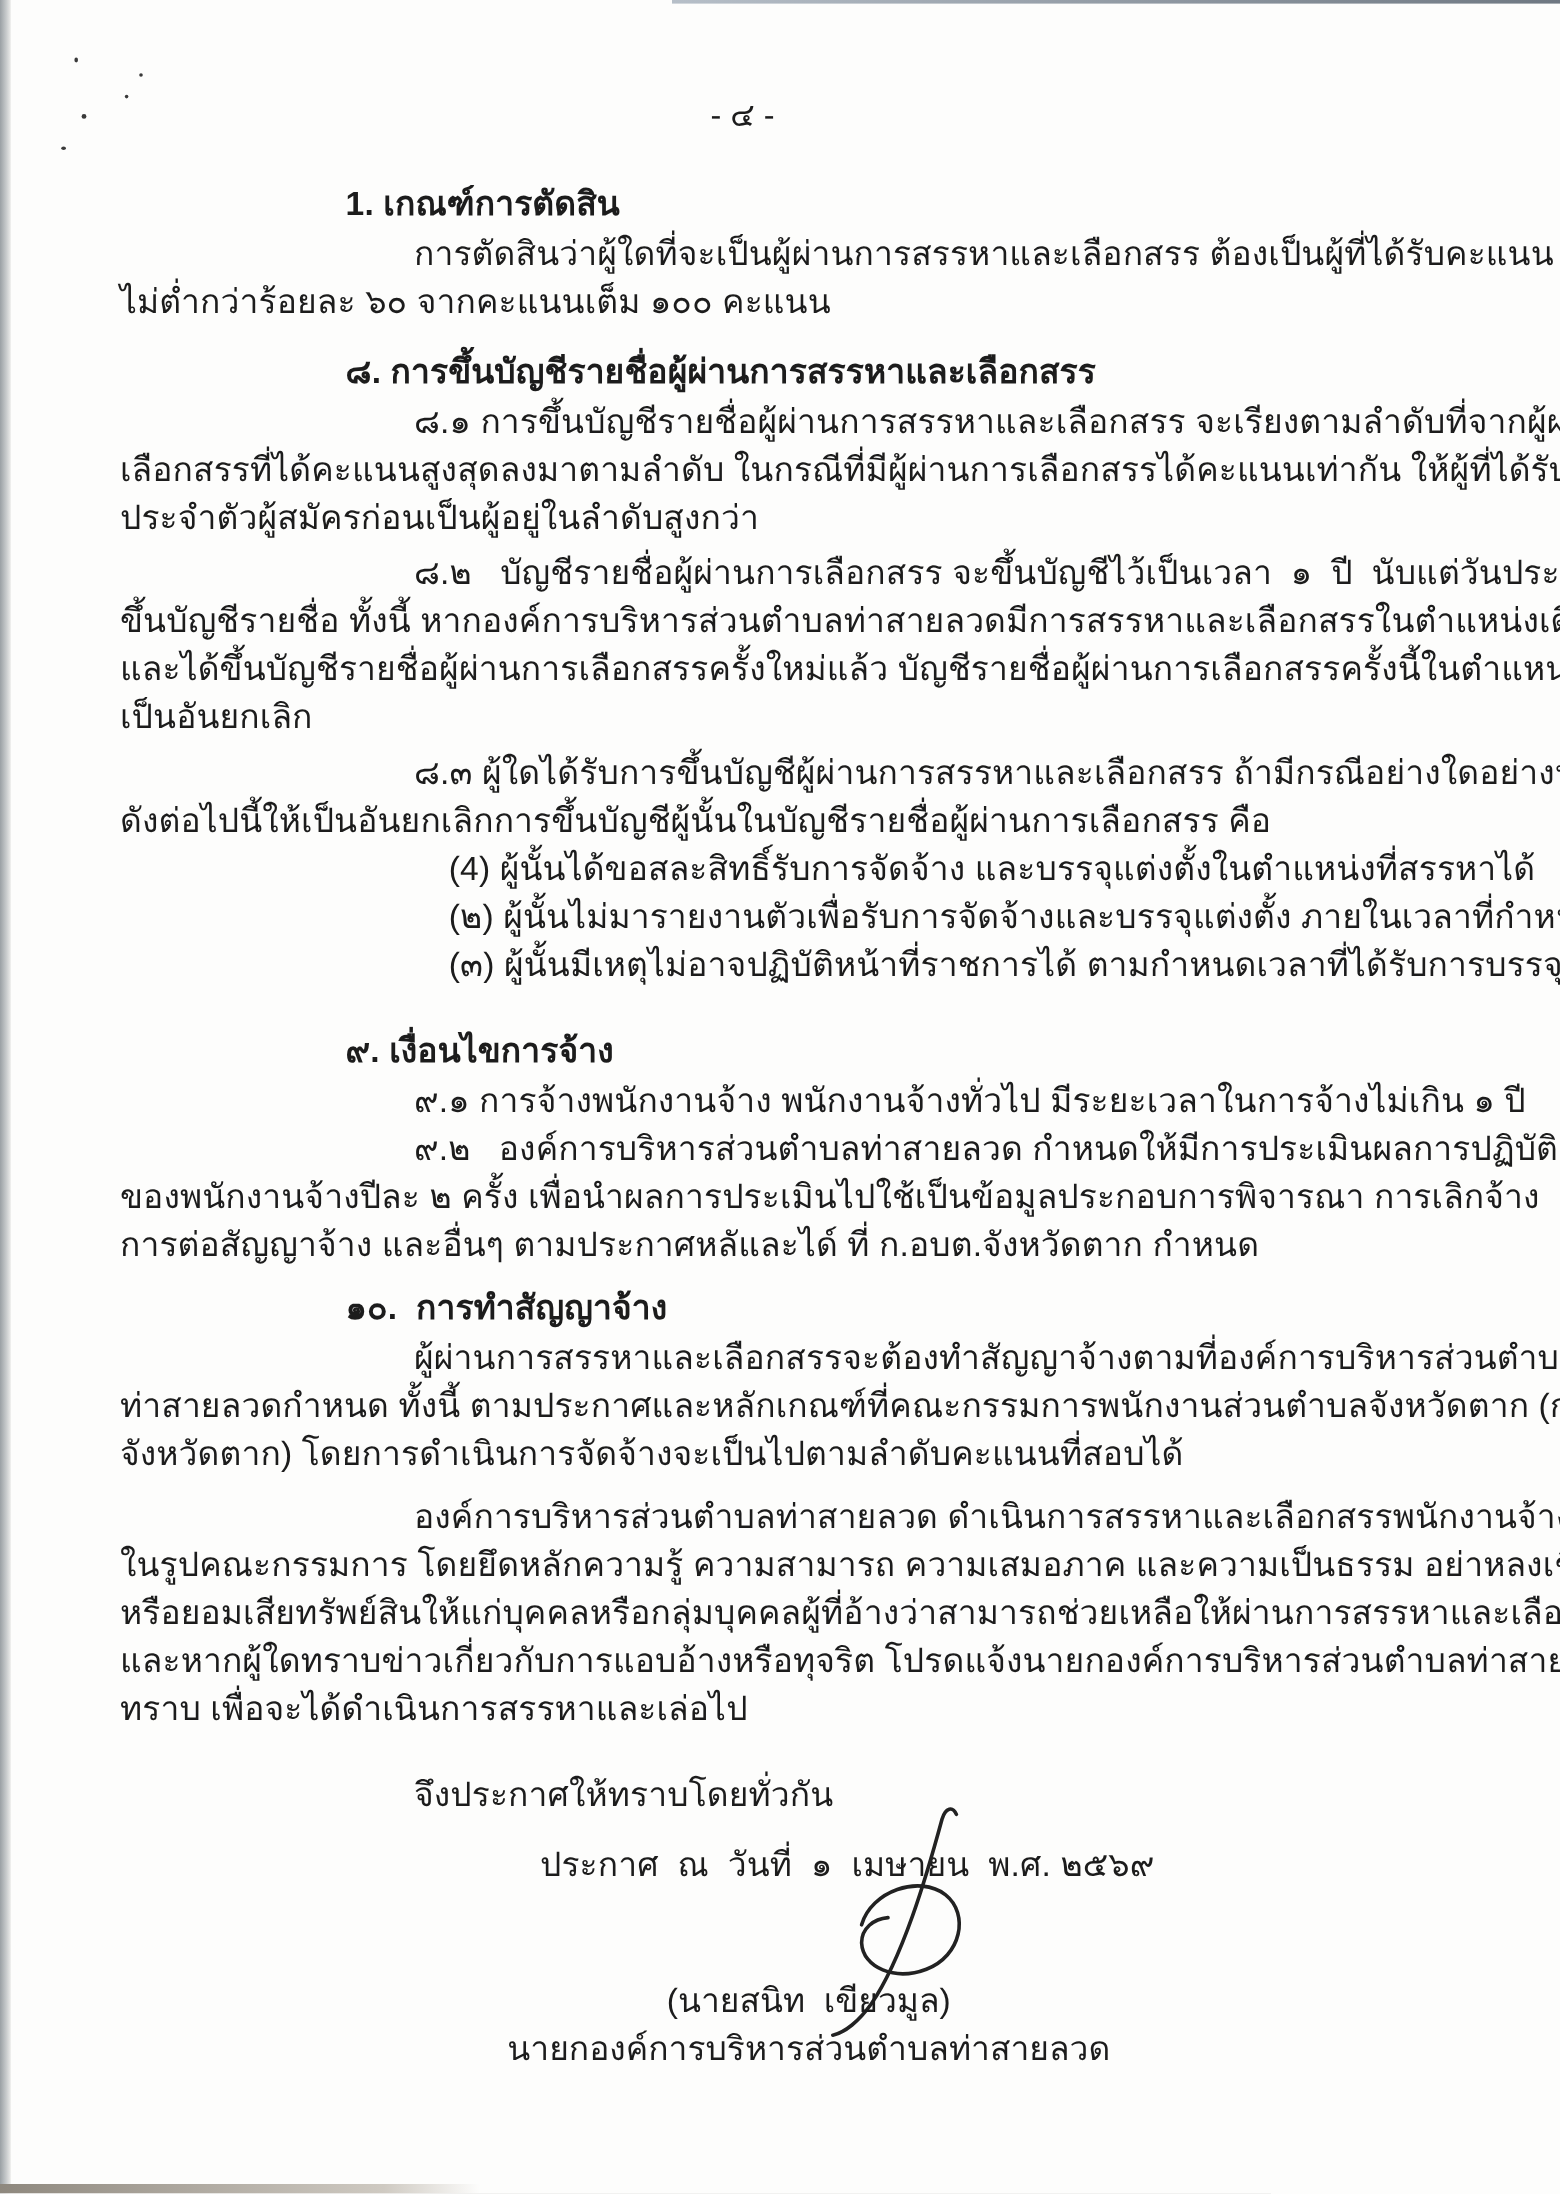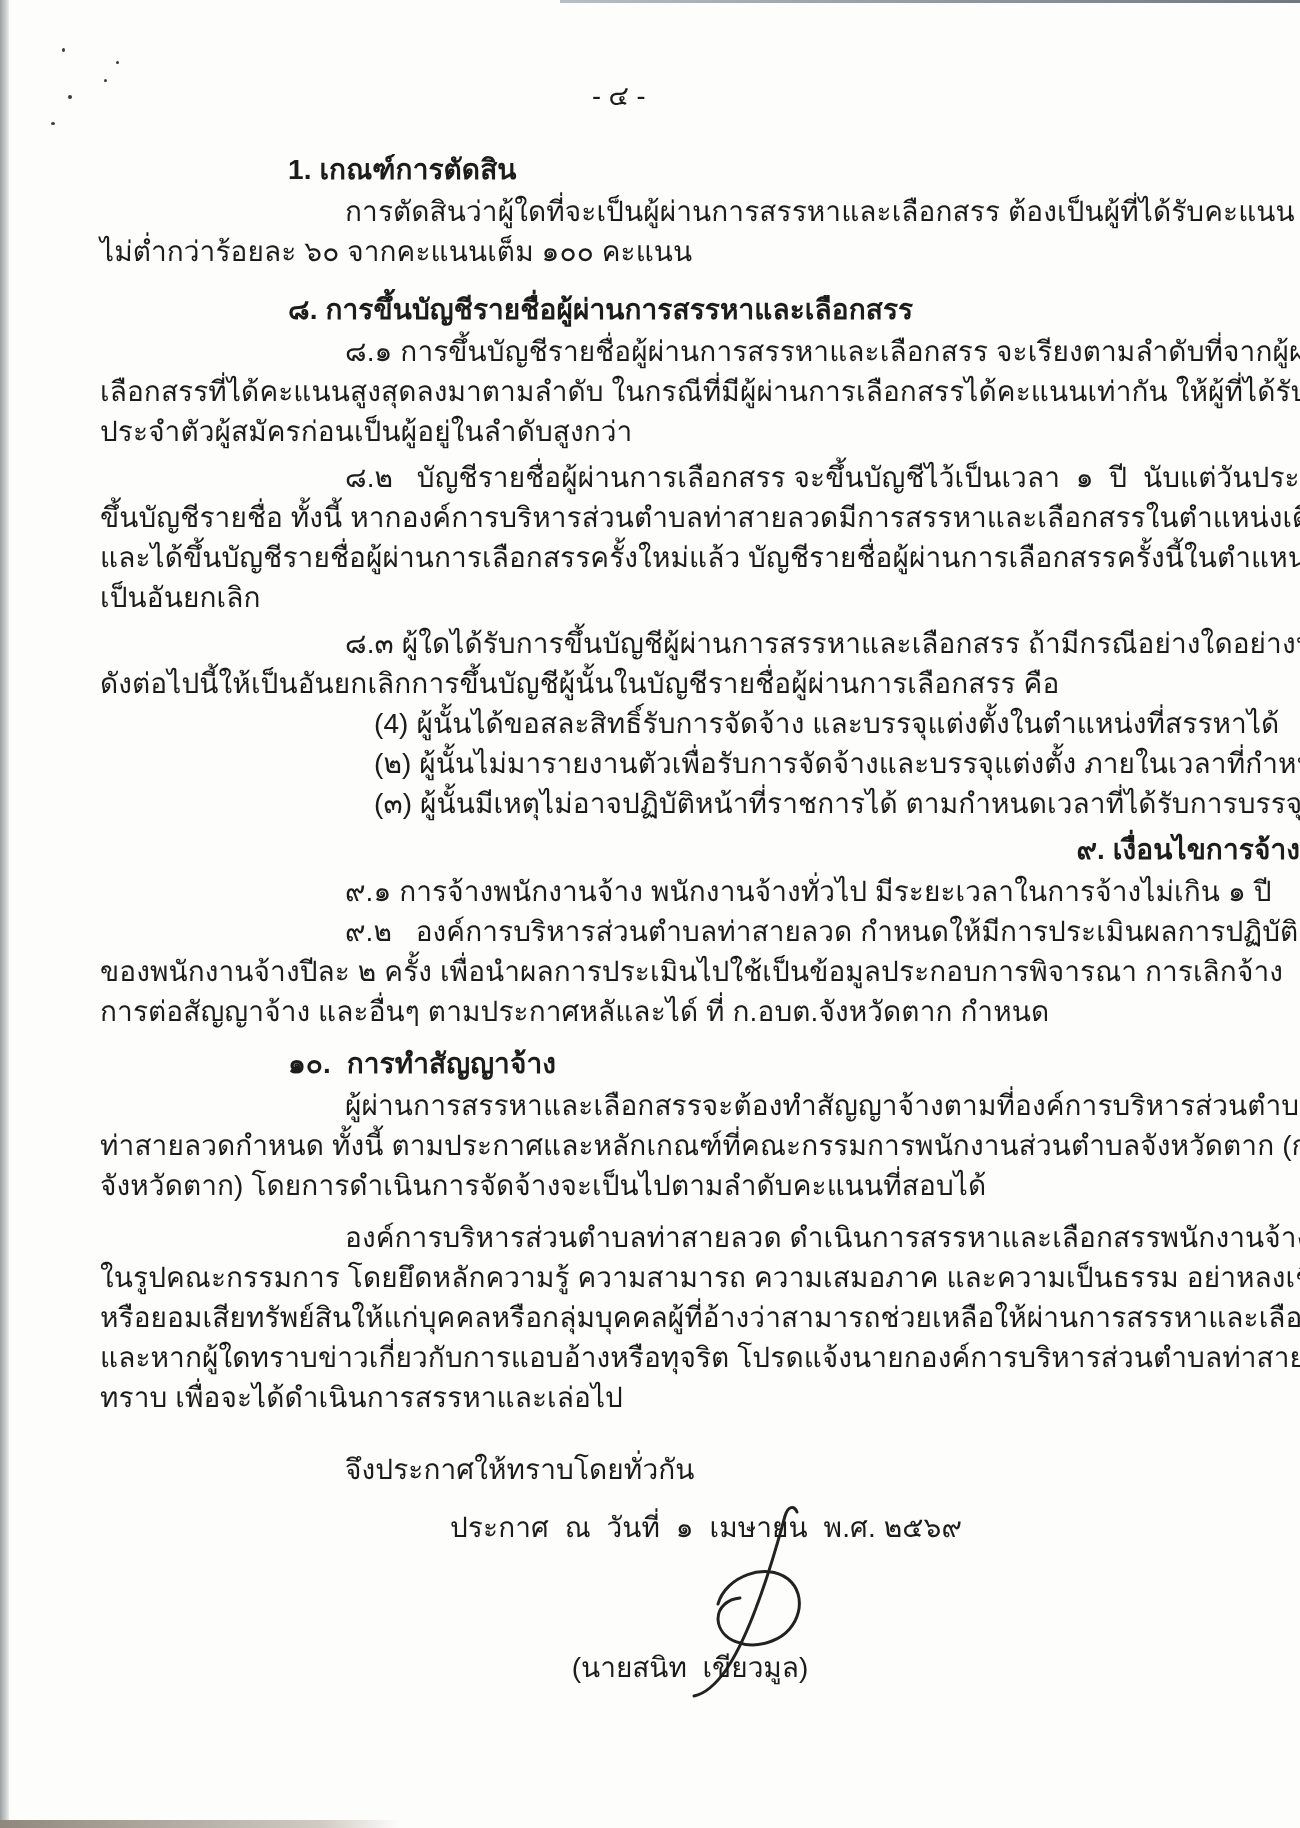--- a/index.html
+++ b/index.html
@@ -69,28 +69,28 @@
     margin-left: 592px;
     font-size: 27px;
     height: 40px;
     line-height: 40px;
     white-space: pre;
   }
   .mt-sec   { margin-top: 16px; }
   .mt-h7    { margin-top: 32px; }
   .mt-par   { margin-top: 6px; }
   .mt-par2  { margin-top: 12px; }
-  .mt-h9    { margin-top: 4px; text-align: right; }
+  .mt-h9    { margin-top: 30px; }
   .mt-h10   { margin-top: 10px; }
   .mt-close { margin-top: 32px; }
   .date-line { margin-left: 450px; margin-top: 18px; }
 
   .signature-block {
     position: absolute;
-    left: 340px;
+    left: 324px;
     top: 1648px;
     width: 700px;
     text-align: center;
   }
   .signature-block .sig-name,
   .signature-block .sig-title {
     font-size: 28px;
     height: 40px;
     line-height: 40px;
     white-space: pre;
@@ -169,15 +169,16 @@
     <div class="line date-line">ประกาศ  ณ  วันที่  ๑  เมษายน  พ.ศ. ๒๕๖๙</div>
   </div>
 
   <svg class="signature-svg" viewBox="0 0 200 198" xmlns="http://www.w3.org/2000/svg">
     <path d="M149,10 C146,3 140,4 137,14 C124,62 104,130 78,168 C68,182 56,192 46,194"></path>
     <path d="M70,102 C78,74 118,60 140,77 C160,93 153,128 124,139 C98,149 71,138 70,117 C70,105 80,97 92,96"></path>
   </svg>
 
   <div class="signature-block">
     <div class="sig-name">(นายสนิท  เขียวมูล)</div>
+    <div class="sig-title">นายกองค์การบริหารส่วนตำบลท่าสายลวด</div>
   </div>
 
 </div>
 
 </body></html>

